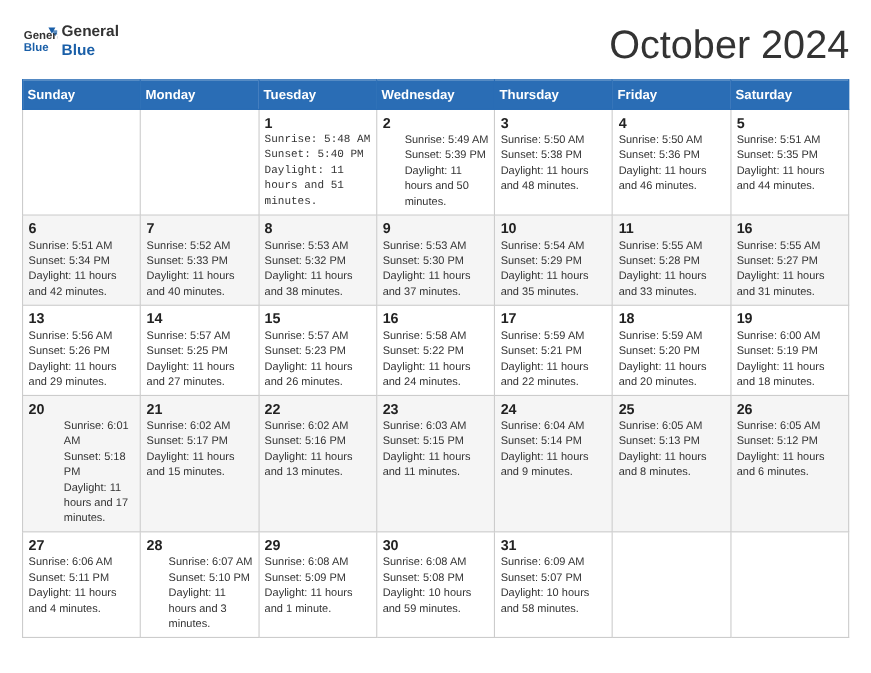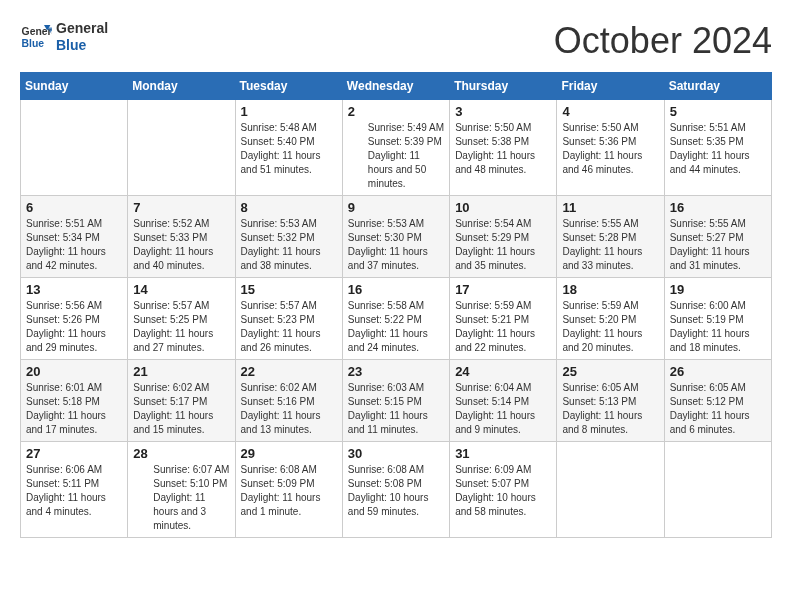--- a/index.html
+++ b/index.html
@@ -111,21 +111,21 @@
         <th>Friday</th>
         <th>Saturday</th>
       </tr>
   </thead>
   <tbody id="calendar-body">
   <tr>
         <td class="empty-cell"></td>
         <td class="empty-cell"></td>
         <td>
           <span class="day-number">1</span>
-          <div class="day-info" style="white-space: pre-line;">Sunrise: 5:48 AM
+          <div class="day-info" style="white-space: pre-line; font-family: Liberation Mono, monospace;">Sunrise: 5:48 AM
 Sunset: 5:40 PM
 Daylight: 11 hours and 51 minutes.</div>
         </td>
         <td>
           <span class="day-number">2</span>
           <div class="day-info" style="white-space: pre-line; margin-left: 20px;">Sunrise: 5:49 AM
 Sunset: 5:39 PM
 Daylight: 11 hours and 50 minutes.</div>
         </td>
         <td>
@@ -231,21 +231,21 @@
         <td>
           <span class="day-number">19</span>
           <div class="day-info" style="white-space: pre-line;">Sunrise: 6:00 AM
 Sunset: 5:19 PM
 Daylight: 11 hours and 18 minutes.</div>
         </td>
       </tr>
       <tr>
         <td>
           <span class="day-number">20</span>
-          <div class="day-info" style="white-space: pre-line;">Sunrise: 6:01 AM
+          <div class="day-info" style="white-space: pre-line; margin-left: 32px;">Sunrise: 6:01 AM
 Sunset: 5:18 PM
 Daylight: 11 hours and 17 minutes.</div>
         </td>
         <td>
           <span class="day-number">21</span>
           <div class="day-info" style="white-space: pre-line;">Sunrise: 6:02 AM
 Sunset: 5:17 PM
 Daylight: 11 hours and 15 minutes.</div>
         </td>
         <td>

